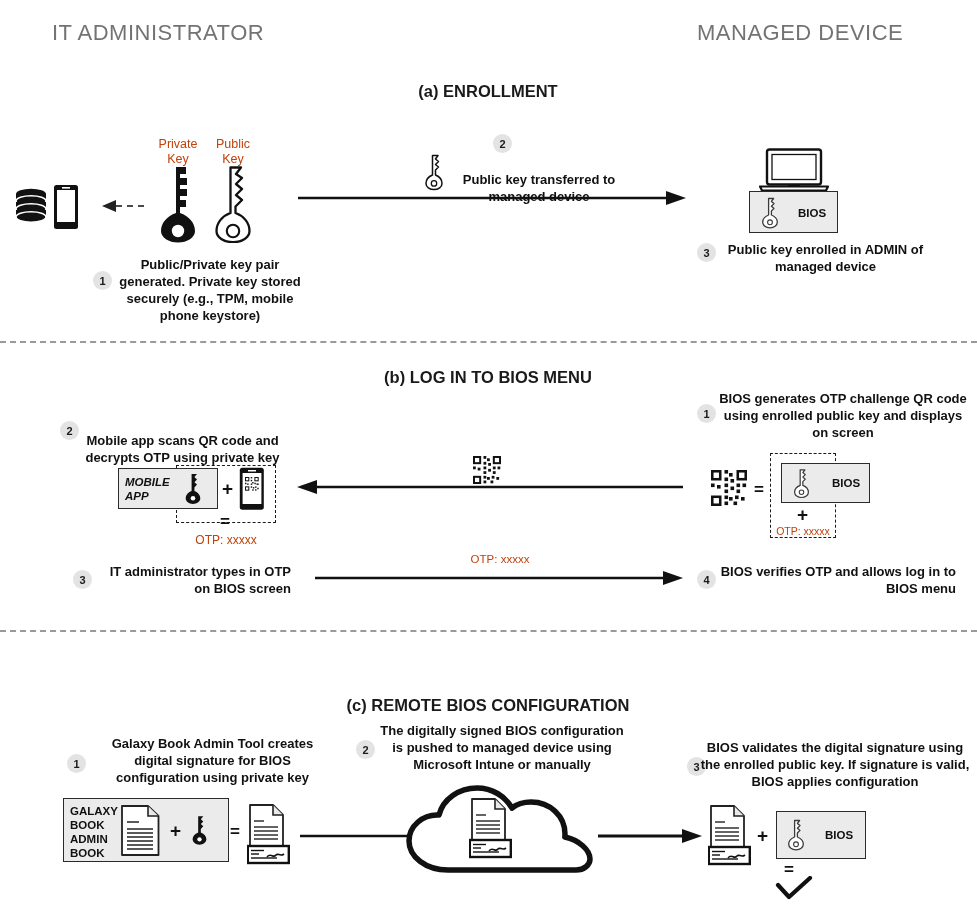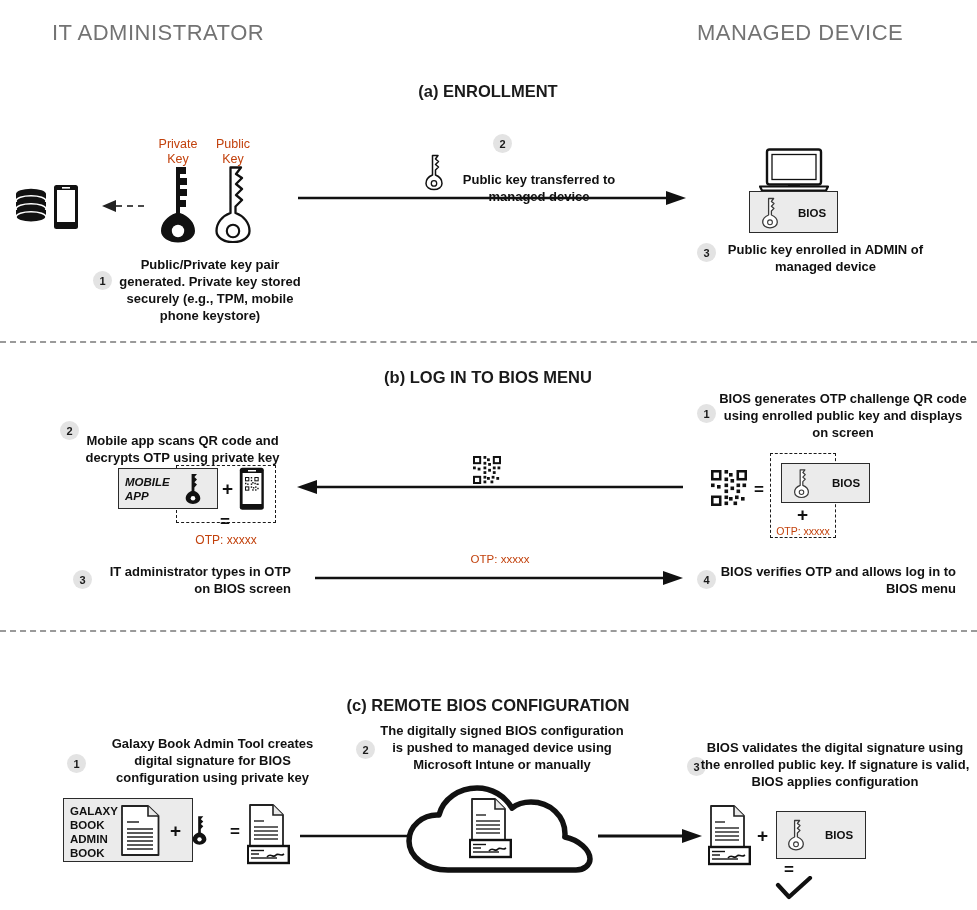--- a/index.html
+++ b/index.html
@@ -295,21 +295,21 @@
 
 <div class="abs badge" style="left:67px;top:754px;">1</div>
 <div class="abs txt" style="left:88px;top:735px;width:215px;margin-left:17px;">Galaxy Book Admin Tool creates digital signature for BIOS configuration using private key</div>
 
 <div class="abs badge" style="left:356px;top:740px;">2</div>
 <div class="abs txt" style="left:377px;top:722px;width:250px;">The digitally signed BIOS configuration is pushed to managed device using Microsoft Intune or manually</div>
 
 <div class="abs badge" style="left:687px;top:757px;">3</div>
 <div class="abs txt" style="left:700px;top:739px;width:270px;">BIOS validates the digital signature using the enrolled public key. If signature is valid, BIOS applies configuration</div>
 
-<div class="abs graybox" style="left:63px;top:798px;width:130px;height:64px;">
+<div class="abs graybox" style="left:63px;top:798px;width:166px;height:64px;">
   <div class="abs boxlabel" style="left:6px;top:5px;">
     <span>GALAXY</span><br>
     <span>BOOK</span><br>
     <span>ADMIN</span><br>
     <span>BOOK</span>
   </div>
   <div class="abs" style="left:57px;top:6px;">
     <svg width="39" height="51" viewBox="0 0 39 51">
       <path d="M1 1 L27 1 L37.5 11 L37.5 50 L1 50 Z" fill="#fff" stroke="#222" stroke-width="1.8" stroke-linejoin="round"></path>
       <path d="M27 1 L27 11 L37.5 11" fill="#e9e9e9" stroke="#222" stroke-width="1.6"></path>

